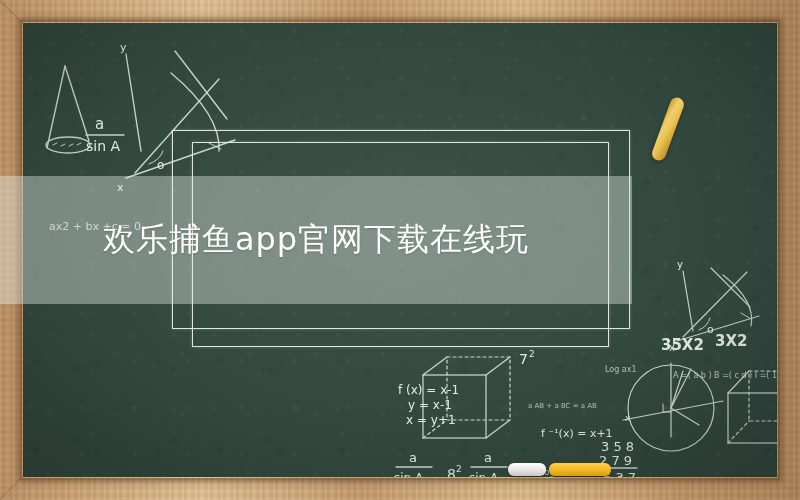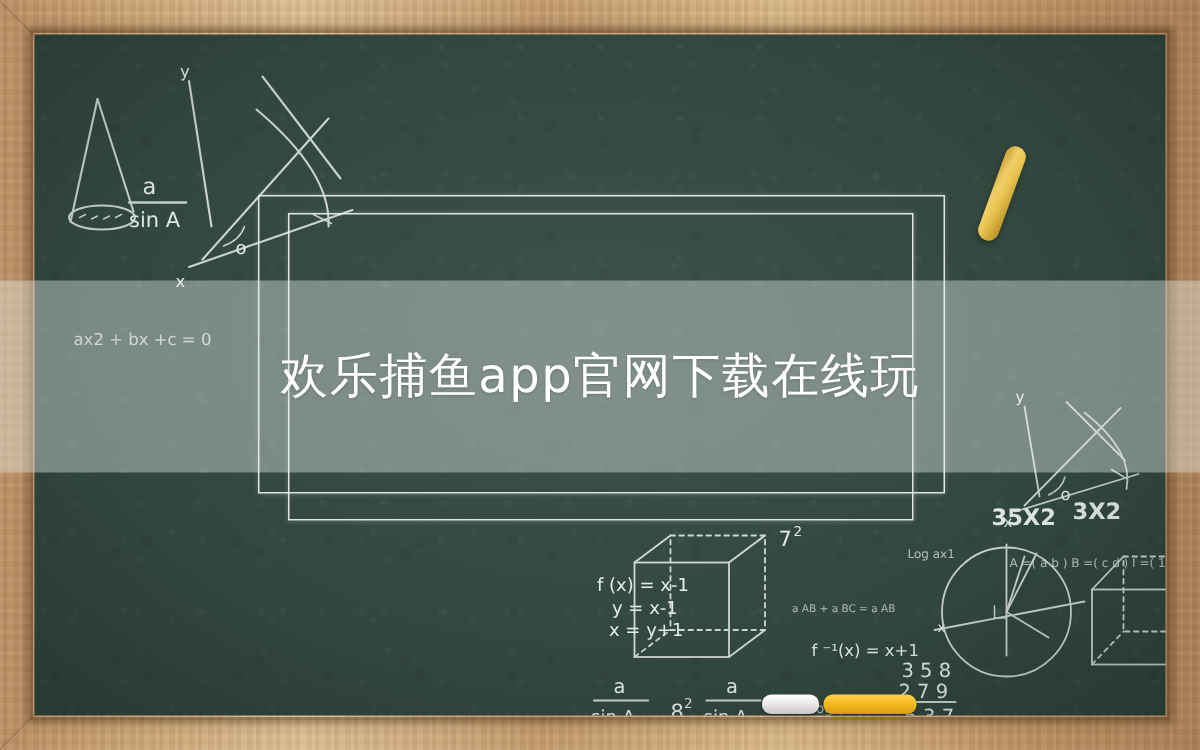--- a/index.html
+++ b/index.html
@@ -73,21 +73,21 @@
   
   .rect-outer,.rect-inner{
     position:absolute;border:1.5px solid rgba(238,244,240,.92);
     box-shadow:0 0 3px rgba(255,255,255,.25);
   }
   .rect-outer{left:172px;top:130px;width:456px;height:197px;}
   .rect-inner{left:192px;top:142px;width:415px;height:203px;}
 
   
   .banner{
-    position:absolute;left:0;top:187px;width:800px;height:128px;
+    position:absolute;left:0;top:176px;width:632px;height:128px;
     background:rgba(233,240,236,.40);
     display:flex;align-items:center;justify-content:center;
   }
   .banner-title{
     color:#ffffff;
     font-family:"DejaVu Sans","Liberation Sans",sans-serif;
     font-size:32px;font-weight:500;letter-spacing:1px;
     text-shadow:0 1px 2px rgba(0,0,0,.18);
     white-space:nowrap;
   }

